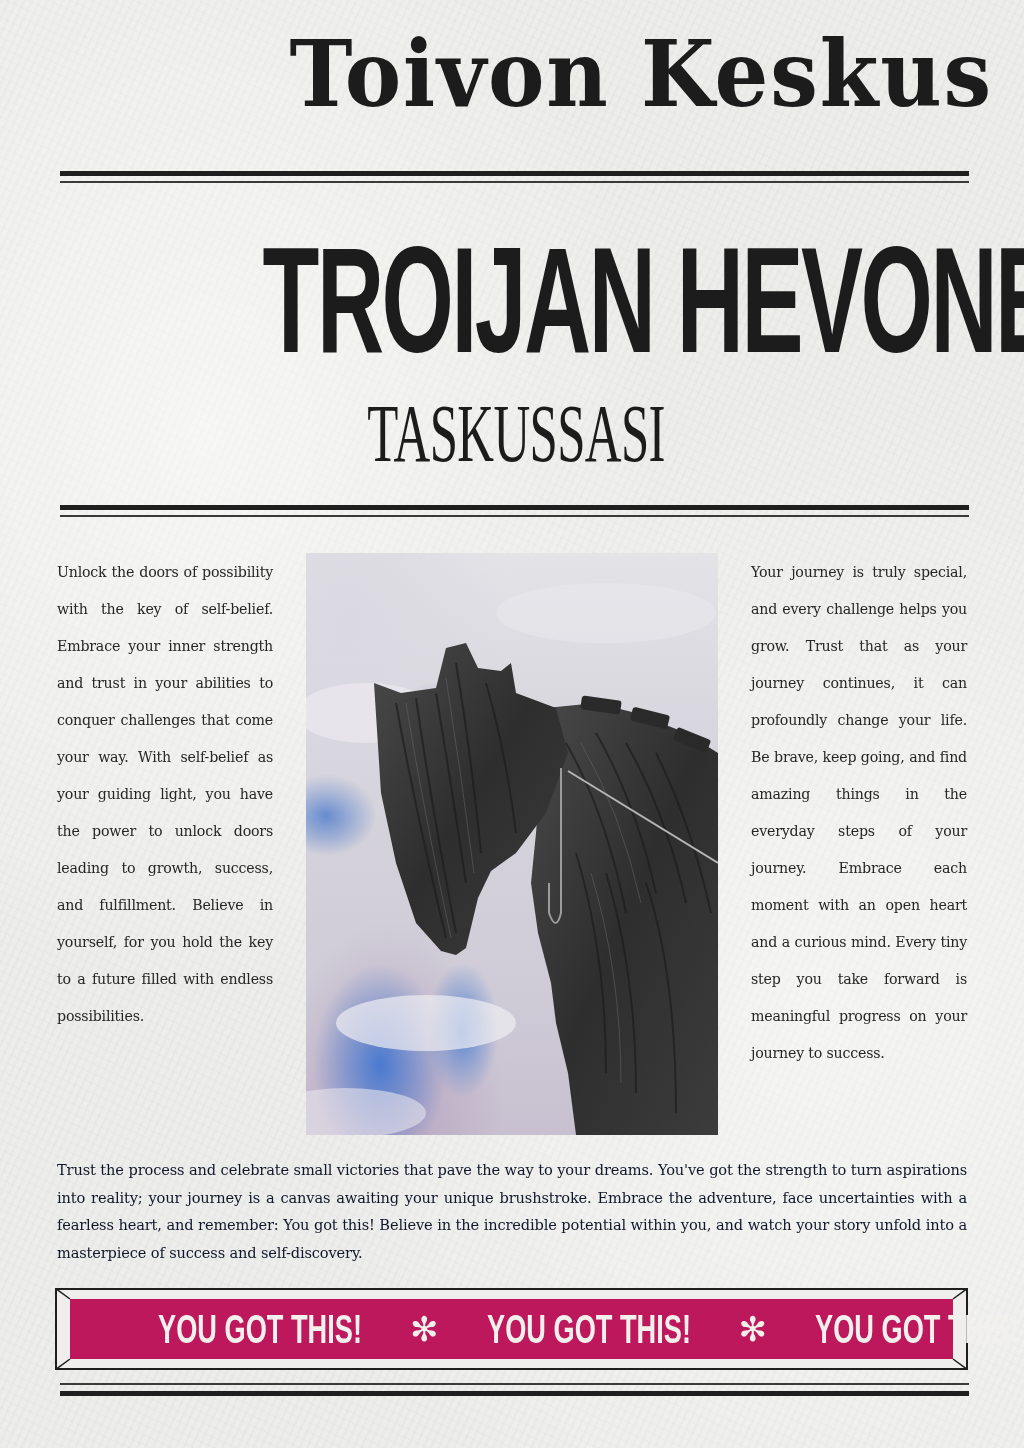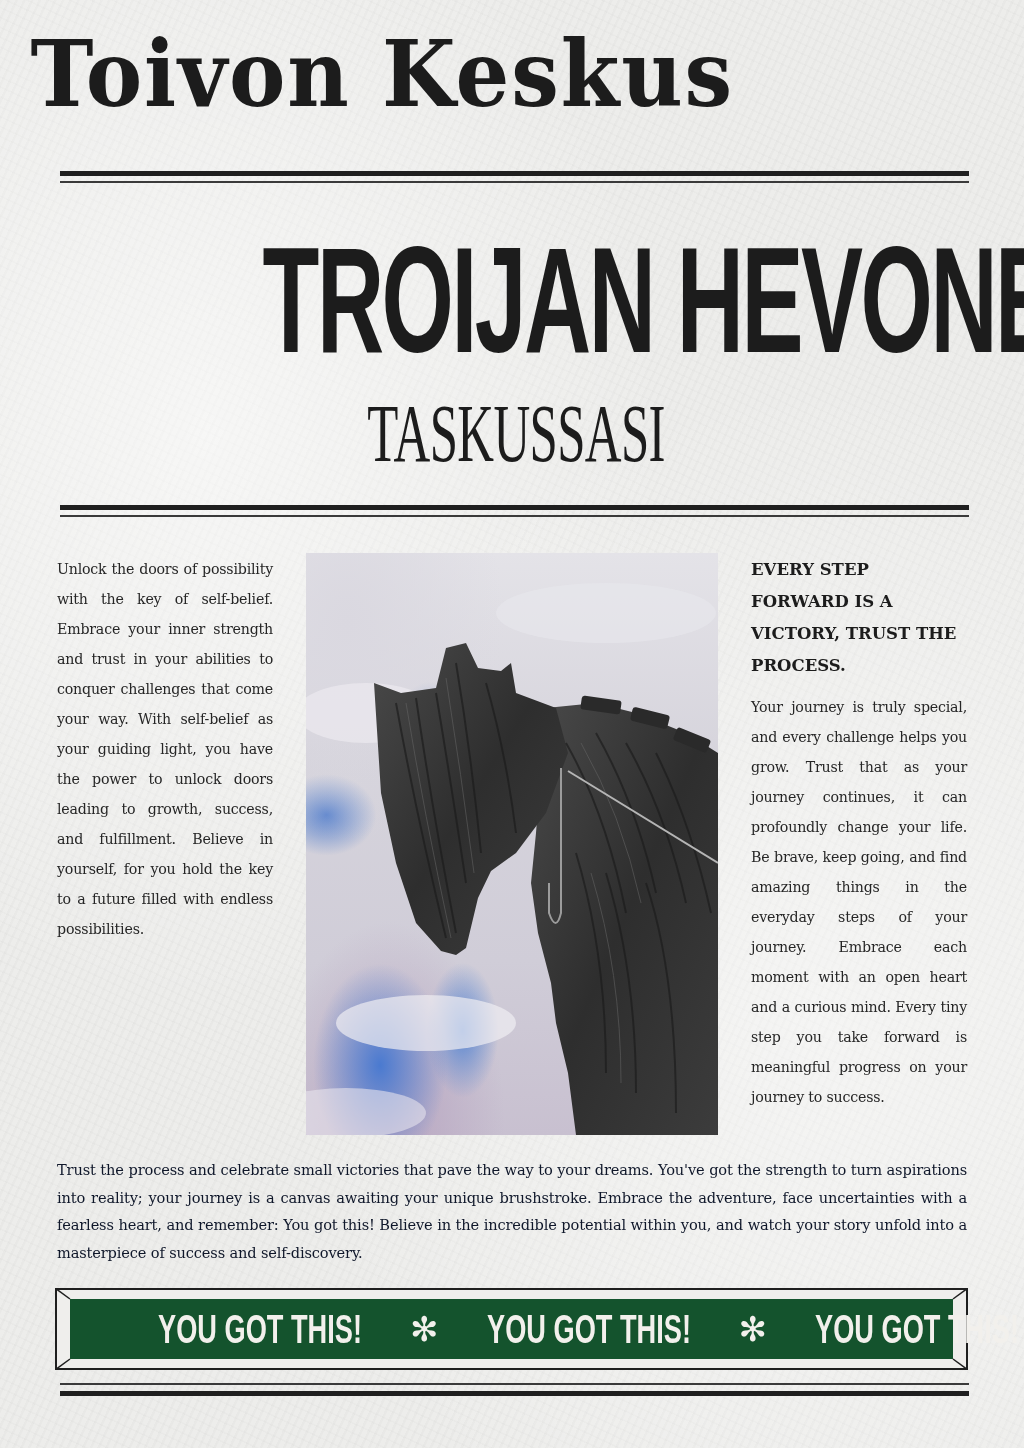--- a/index.html
+++ b/index.html
@@ -12,21 +12,21 @@
       radial-gradient(ellipse at 20% 30%, rgba(255,255,255,0.55) 0%, rgba(255,255,255,0) 40%),
       radial-gradient(ellipse at 80% 70%, rgba(255,255,255,0.45) 0%, rgba(255,255,255,0) 45%),
       repeating-linear-gradient(115deg, rgba(0,0,0,0.018) 0px, rgba(0,0,0,0.018) 2px, rgba(255,255,255,0.02) 3px, rgba(255,255,255,0.02) 7px),
       repeating-linear-gradient(25deg, rgba(0,0,0,0.015) 0px, rgba(0,0,0,0.015) 1px, rgba(255,255,255,0) 2px, rgba(255,255,255,0) 9px);
     color: #1c1c1c;
     font-family: "DejaVu Serif", serif;
   }
 
   .masthead {
     position: absolute; left: 0; top: 14px; width: 1024px; height: 120px;
-    text-align: left;
+    text-align: right;
   }
   .masthead-title {
     display: inline-block;
     font-family: "DejaVu Serif", serif;
     font-weight: bold;
     font-size: 92px;
     line-height: 120px;
     letter-spacing: 2px;
     color: #1c1c1c;
     transform: scaleX(0.92);
@@ -77,21 +77,21 @@
     font-size: 16.5px;
     line-height: 32px;
     text-transform: uppercase;
     letter-spacing: 0px;
     color: #1c1c1c;
     margin-bottom: 10px;
   }
   .col-body {
     font-family: "DejaVu Serif", serif;
     font-size: 14.2px;
-    line-height: 30px;
+    line-height: 37px;
     text-align: justify;
     color: #262626;
     letter-spacing: -0.2px;
   }
 
   .photo {
     position: absolute; left: 306px; top: 553px; width: 412px; height: 582px;
     overflow: hidden;
     background:
       radial-gradient(ellipse at 10% 12%, #dad8e0 0%, rgba(218,216,224,0) 30%),
@@ -114,21 +114,21 @@
     letter-spacing: -0.15px;
   }
 
   .banner {
     position: absolute; left: 55px; top: 1288px; width: 913px; height: 82px;
     border: 2px solid #1f1f1f;
     background: #efeeec;
   }
   .banner-inner {
     position: absolute; left: 13px; top: 9px; right: 13px; bottom: 9px;
-    background: #14532d;
+    background: #be185d;
     display: flex; align-items: center; justify-content: space-around;
     padding: 0 40px;
   }
   .banner-corner { position: absolute; }
   .banner-text {
     font-family: "Liberation Sans", sans-serif;
     font-weight: bold;
     font-size: 40px;
     color: #f2f0ec;
     display: inline-block;
@@ -216,21 +216,20 @@
       <path d="M275 190 Q315 260 335 350"></path>
       <path d="M285 320 Q315 420 315 530"></path>
     </g>
 
     <path d="M255 215 L255 360 Q250 380 243 360 L243 330" stroke="#9c9c9c" stroke-width="2" fill="none"></path>
     <path d="M262 218 L412 310" stroke="#b5b5b5" stroke-width="2" fill="none"></path>
   </svg>
 </div>
 
 <div class="col col-right">
-  <div class="col-heading">EVERY STEP FORWARD IS A VICTORY, TRUST THE PROCESS.</div>
   <div class="col-body">Your journey is truly special, and every challenge helps you grow. Trust that as your journey continues, it can profoundly change your life. Be brave, keep going, and find amazing things in the everyday steps of your journey. Embrace each moment with an open heart and a curious mind. Every tiny step you take forward is meaningful progress on your journey to success.</div>
 </div>
 
 <div class="summary">Trust the process and celebrate small victories that pave the way to your dreams. You've got the strength to turn aspirations into reality; your journey is a canvas awaiting your unique brushstroke. Embrace the adventure, face uncertainties with a fearless heart, and remember: You got this! Believe in the incredible potential within you, and watch your story unfold into a masterpiece of success and self-discovery.</div>
 
 <div class="banner">
   <svg class="banner-corner" width="913" height="82" style="left:-2px;top:-2px;">
     <line x1="0" y1="0" x2="15" y2="11" stroke="#1f1f1f" stroke-width="1.5"></line>
     <line x1="0" y1="82" x2="15" y2="71" stroke="#1f1f1f" stroke-width="1.5"></line>
     <line x1="913" y1="0" x2="898" y2="11" stroke="#1f1f1f" stroke-width="1.5"></line>

